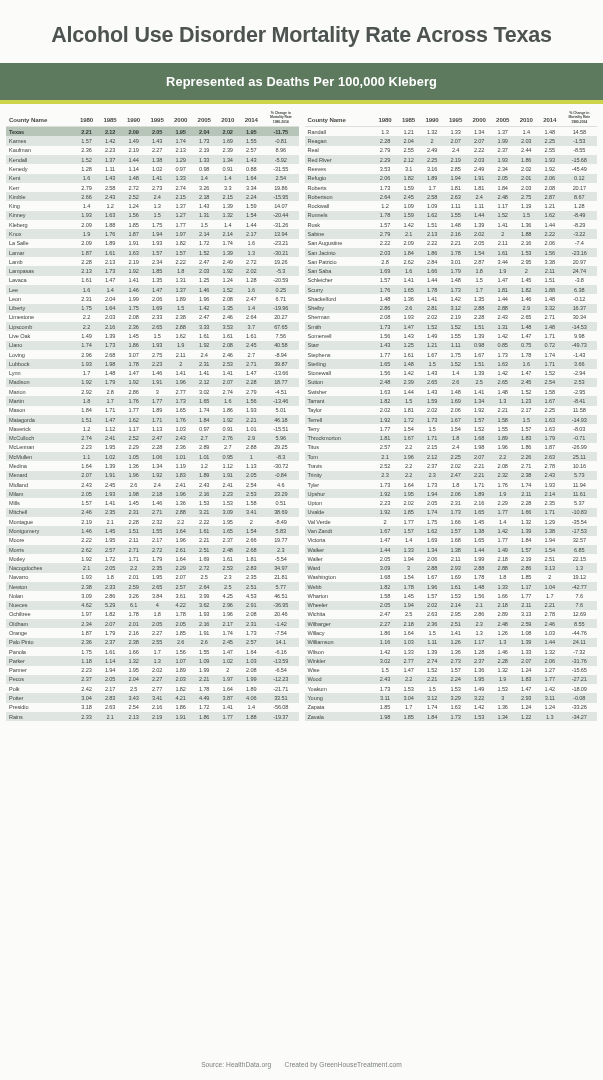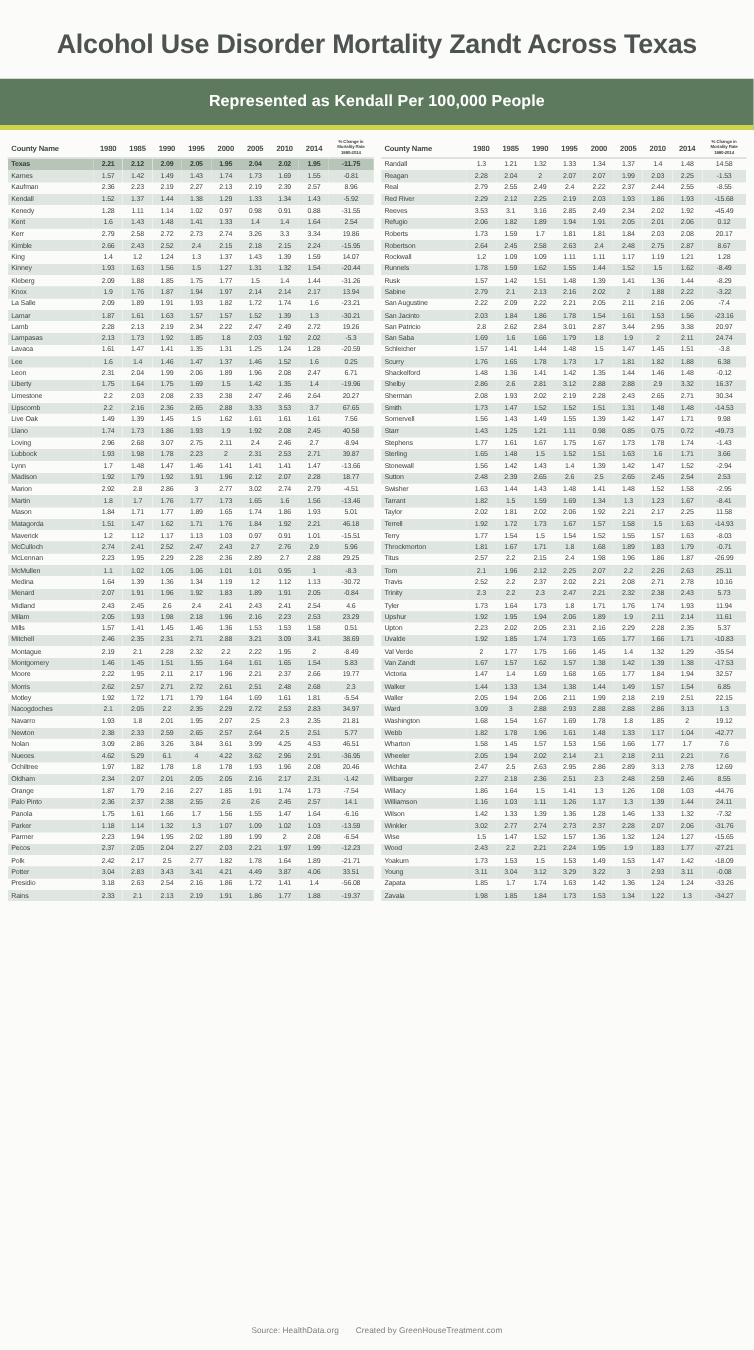--- a/index.html
+++ b/index.html
@@ -116,26 +116,26 @@
   }
   .footer .src { margin-right: 9px; }
 </style>
 </head>
 <body>
 
 <div id="infographic">
 
   <div class="header">
     <div class="title">
-      <div>Alcohol Use Disorder Mortality Zandt Across Texas</div>
+      <div>Alcohol Use Disorder Mortality Rate Across Texas</div>
     </div>
   </div>
 
   <div class="banner">
-    <span class="banner-text">Represented as Kendall Per 100,000 People</span>
+    <span class="banner-text">Represented as Deaths Per 100,000 Kleberg</span>
   </div>
 
   <div class="tables-wrap">
 
     <div class="table-col">
       <table class="data">
         <colgroup>
           <col class="c-name">
             <col class="c-year">
             <col class="c-year">

